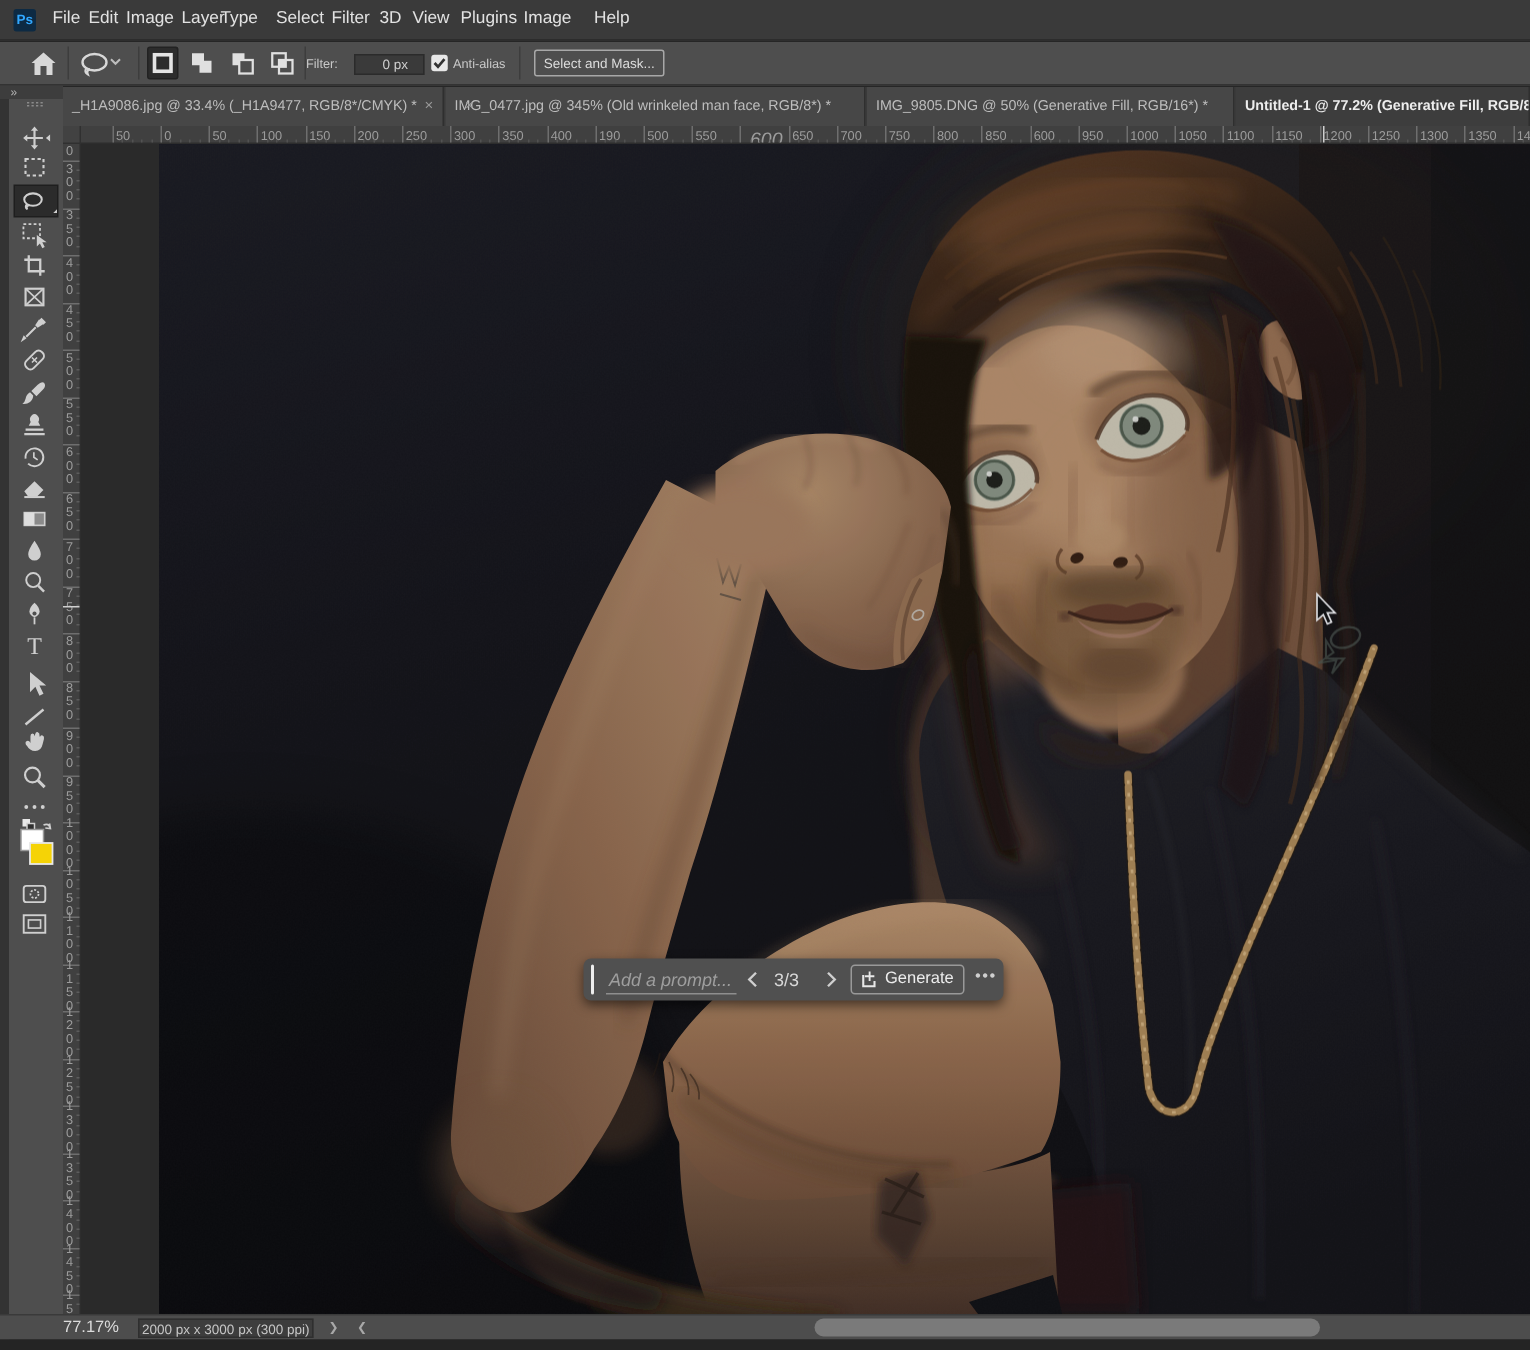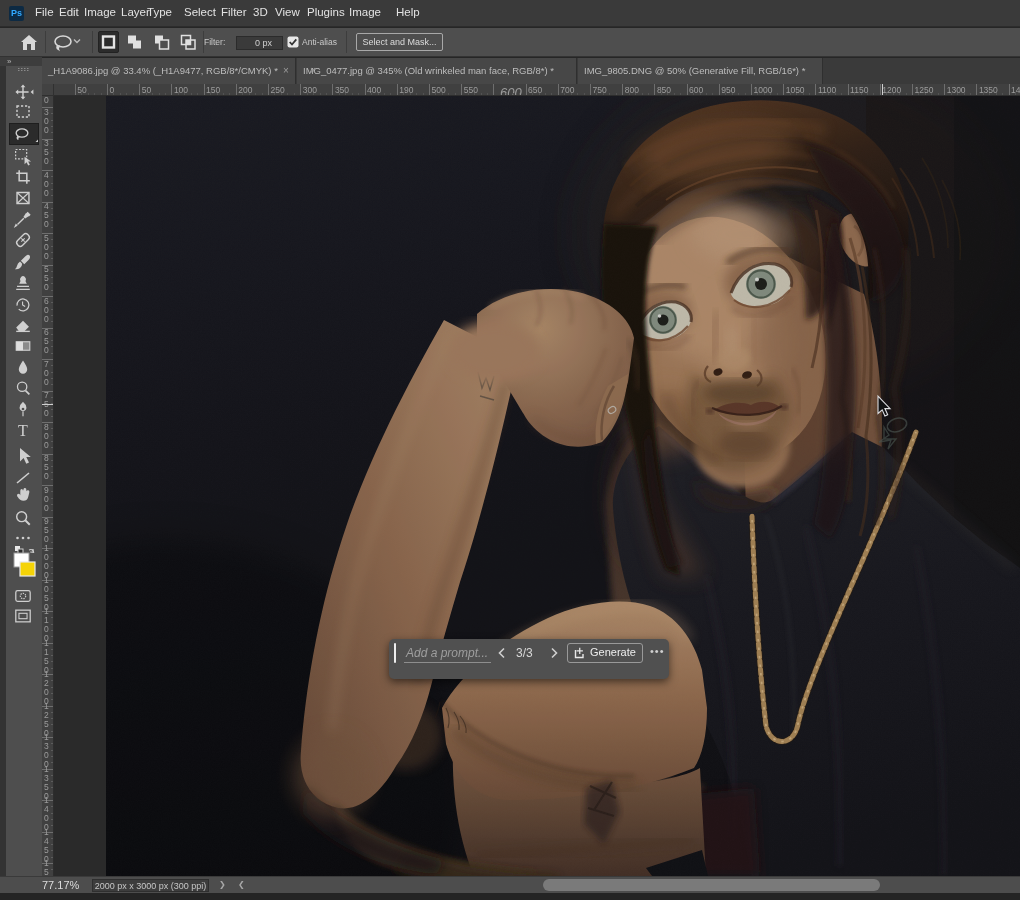--- a/index.html
+++ b/index.html
@@ -55,20 +55,21 @@
 <path d="M2.7 6 l2.3 2.5 L9.3 3.4" fill="none" stroke="#333" stroke-width="1.8"></path>
       </svg>
 <div class="abs" style="left:302px;top:9px;font-size:8.5px;color:#c9c9c9;">Anti-alias</div>
 <div class="sep" style="left:346px;top:3px;height:22px;"></div>
 <div class="abs" style="left:356px;top:5px;width:87px;height:18px;border:1px solid #a8a8a8;border-radius:2px;color:#dcdcdc;font-size:9px;text-align:center;line-height:16px;">Select and Mask...</div>
 </div>
 <div class="abs" style="left:42px;top:58px;width:978px;height:26px;background:#3a3a3a;">
 <div class="abs" style="left:0px;top:0;width:254px;height:26px;background:#474747;border-right:1px solid #2f2f2f;color:#bdbdbd;font-size:9.5px;font-weight:normal;line-height:26px;white-space:nowrap;overflow:hidden;padding-left:6px;">_H1A9086.jpg @ 33.4% (_H1A9477, RGB/8*/CMYK) *<div class="abs" style="left:241px;top:0;color:#9a9a9a;font-size:10px;line-height:26px;">×</div></div>
 <div class="abs" style="left:255px;top:0;width:280px;height:26px;background:#474747;border-right:1px solid #2f2f2f;color:#bdbdbd;font-size:9.5px;font-weight:normal;line-height:26px;white-space:nowrap;overflow:hidden;padding-left:6px;">IMG_0477.jpg @ 345% (Old wrinkeled man face, RGB/8*) *<div class="abs" style="left:13px;top:0;color:#9a9a9a;font-size:10px;line-height:26px;">×</div></div>
 <div class="abs" style="left:536px;top:0;width:245px;height:26px;background:#474747;border-right:1px solid #2f2f2f;color:#bdbdbd;font-size:9.5px;font-weight:normal;line-height:26px;white-space:nowrap;overflow:hidden;padding-left:6px;">IMG_9805.DNG @ 50% (Generative Fill, RGB/16*) *</div>
+<div class="abs" style="left:782px;top:0;width:196px;height:26px;background:#3d3d3d;border-right:1px solid #2f2f2f;color:#ededed;font-size:9.5px;font-weight:bold;line-height:26px;white-space:nowrap;overflow:hidden;padding-left:6px;">Untitled-1 @ 77.2% (Generative Fill, RGB/8</div>
 </div>
 <div class="abs" style="left:42px;top:84px;width:12px;height:12px;background:#424242;border-right:1px solid #303030;border-bottom:1px solid #303030;"></div>
 <div class="abs" style="left:54px;top:84px;width:966px;height:12px;background:#404040;border-bottom:1px solid #2d2d2d;overflow:hidden;">
 <div class="abs" style="left:20.8px;top:0;width:1px;height:12px;background:#6e6e6e;"></div>
 <div class="abs" style="left:23.3px;top:1px;font-size:8.5px;color:#9c9c9c;">50</div>
 <div class="abs" style="left:27.2px;top:9px;width:1px;height:3px;background:#525252;"></div>
 <div class="abs" style="left:33.7px;top:9px;width:1px;height:3px;background:#525252;"></div>
 <div class="abs" style="left:40.1px;top:9px;width:1px;height:3px;background:#525252;"></div>
 <div class="abs" style="left:46.6px;top:9px;width:1px;height:3px;background:#525252;"></div>
 <div class="abs" style="left:53.0px;top:0;width:1px;height:12px;background:#6e6e6e;"></div>
@@ -828,21 +829,21 @@
 </svg>
 </div>
 <div class="abs" style="left:0;top:876px;width:1020px;height:17px;background:#4d4d4d;border-top:1px solid #3a3a3a;">
 <div class="abs" style="left:42px;top:2px;font-size:11px;color:#dcdcdc;">77.17%</div>
 <div class="abs" style="left:92px;top:1.5px;width:117px;height:13px;background:#3d3d3d;border:1px solid #2f2f2f;color:#c6c6c6;font-size:9px;text-align:center;line-height:12px;">2000 px x 3000 px (300 ppi)</div>
 <div class="abs" style="left:219px;top:3px;font-size:8px;color:#a8a8a8;">❯</div>
 <div class="abs" style="left:238px;top:3px;font-size:8px;color:#a8a8a8;">❮</div>
 <div class="abs" style="left:543px;top:1.5px;width:337px;height:12px;background:#7a7a7a;border-radius:6px;"></div>
 </div>
 <div class="abs" style="left:0;top:893px;width:1020px;height:7px;background:#242424;"></div>
-<div class="abs" style="left:389px;top:639px;width:280px;height:40px;background:#505050;border-radius:5px;box-shadow:0 3px 8px rgba(0,0,0,.55);">
+<div class="abs" style="left:389px;top:639px;width:280px;height:28px;background:#505050;border-radius:5px;box-shadow:0 3px 8px rgba(0,0,0,.55);">
 <div class="abs" style="left:4.5px;top:4px;width:2.5px;height:20px;background:#ededed;border-radius:1.5px;"></div>
 <div class="abs" style="left:17px;top:7px;font-size:12px;font-style:italic;color:#9e9e9e;">Add a prompt...</div>
 <div class="abs" style="left:15px;top:22.5px;width:87px;height:1px;background:#8e8e8e;"></div>
 <svg class="abs" style="left:108px;top:8px;" width="10" height="12" viewBox="0 0 10 12">
         <path d="M7 1.5 L2.5 6 L7 10.5" fill="none" stroke="#cfcfcf" stroke-width="1.6"></path>
       </svg>
 <div class="abs" style="left:127px;top:7px;font-size:12px;color:#d8d8d8;">3/3</div>
 <svg class="abs" style="left:160px;top:8px;" width="10" height="12" viewBox="0 0 10 12">
         <path d="M3 1.5 L7.5 6 L3 10.5" fill="none" stroke="#cfcfcf" stroke-width="1.6"></path>
       </svg>

